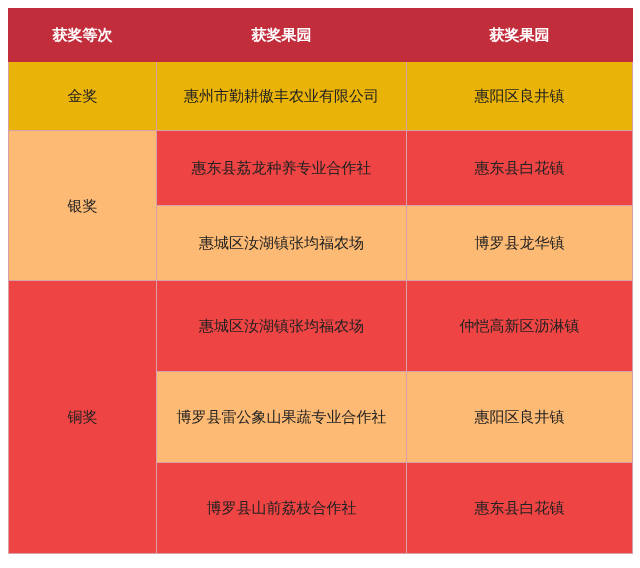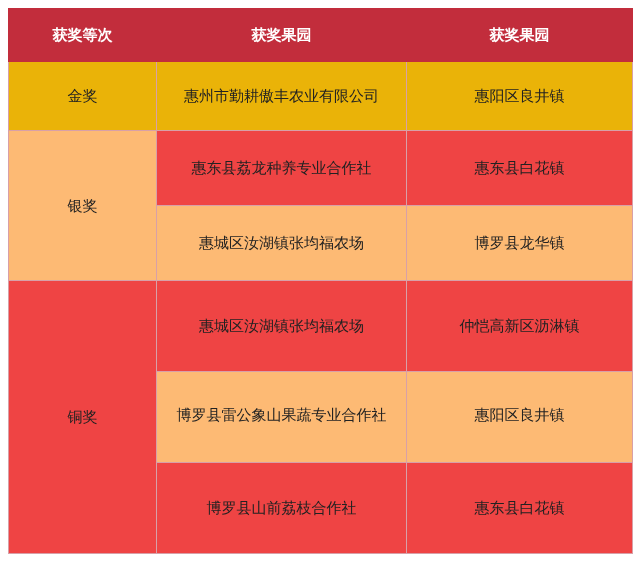--- a/index.html
+++ b/index.html
@@ -48,21 +48,21 @@
   col.c3 { width: 226px; }
 
   tr.shaded td { background: #eab308; }
   td.shade { background: #fdba74; }
   td.white { background: #ef4444; }
 
   .r-gold td { height: 56px; }
   .r-silver1 td { height: 62px; }
   .r-silver2 td { height: 62px; }
   .r-bronze1 td { height: 78px; }
-  .r-bronze2 td { height: 78px; font-family: Liberation Mono, monospace; }
+  .r-bronze2 td { height: 78px; }
   .r-bronze3 td { height: 78px; }
 </style>
 </head>
 <body>
 
 <div class="table-wrap">
   <table class="award-table">
     <colgroup>
       <col class="c1">
       <col class="c2">

